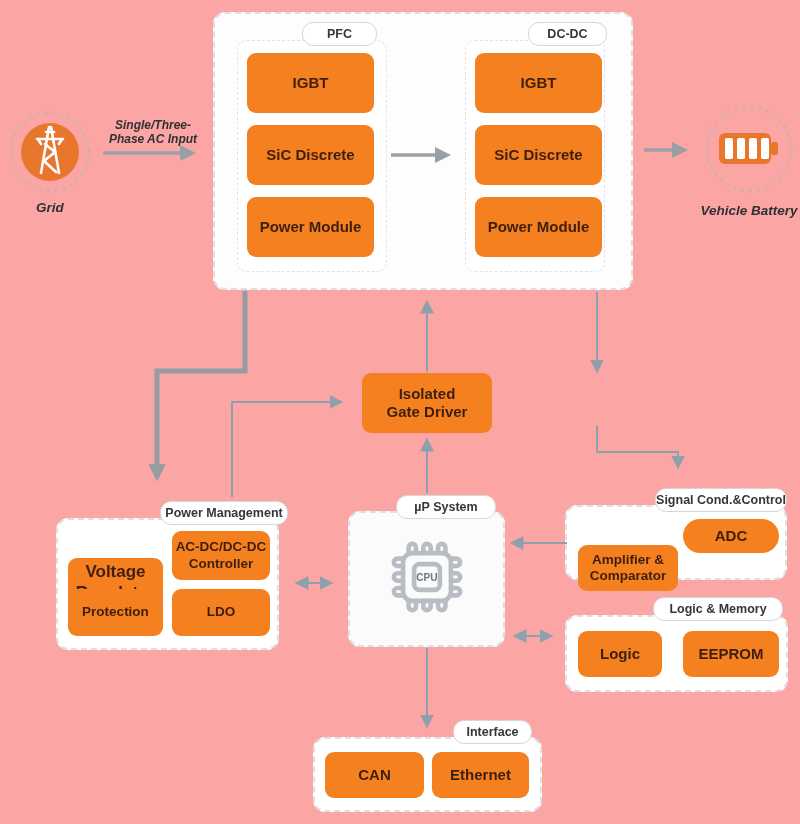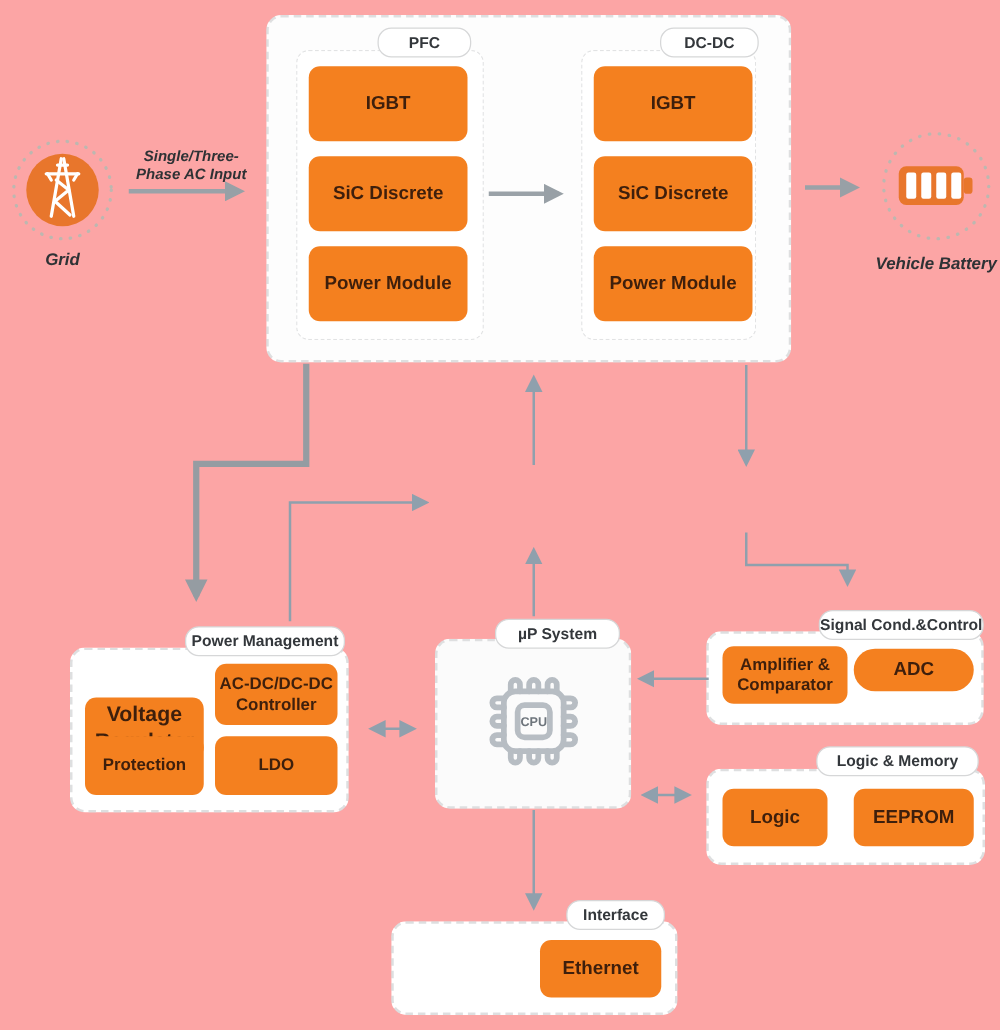--- a/index.html
+++ b/index.html
@@ -102,24 +102,30 @@
       <rect x="22" y="35" width="8" height="21" rx="1.8" fill="#FFFFFF"></rect>
       <rect x="34" y="35" width="8" height="21" rx="1.8" fill="#FFFFFF"></rect>
       <rect x="46" y="35" width="8" height="21" rx="1.8" fill="#FFFFFF"></rect>
       <rect x="58" y="35" width="8" height="21" rx="1.8" fill="#FFFFFF"></rect>
     </g>
   </svg>
   <div class="abs caption" style="left:693px;top:203px;width:112px;font-size:13.5px;">
     <span>Vehicle Battery</span>
   </div>
 
+  <div class="abs obox" style="left:362px;top:373px;width:130px;height:60px;font-size:15px;">
+    <div>
+      <span style="display:block;">Isolated</span>
+      <span style="display:block;">Gate Driver</span>
+    </div>
+  </div>
 
 
   <div class="abs dashed" style="left:56px;top:518px;width:223px;height:132px;background:#FFFFFF;"></div>
-  <div class="abs pill" style="left:148px;top:501px;width:128px;height:24px;font-size:12.5px;">
+  <div class="abs pill" style="left:160px;top:501px;width:128px;height:24px;font-size:12.5px;">
     <span>Power Management</span>
   </div>
   <div class="abs obox" style="left:68px;top:558px;width:95px;height:49px;font-size:17px;">
     <span>Voltage Regulator</span>
   </div>
   <div class="abs obox" style="left:172px;top:531px;width:98px;height:49px;font-size:13.5px;">
     <span>AC-DC/DC-DC Controller</span>
   </div>
   <div class="abs obox" style="left:68px;top:589px;width:95px;height:47px;font-size:13.5px;">
     <span>Protection</span>
@@ -149,41 +155,44 @@
       <path d="M76,46 h6 a4,4 0 0 1 0,8 h-6"></path>
       <path d="M76,62 h6 a4,4 0 0 1 0,8 h-6"></path>
     </g>
     <text x="50" y="54" text-anchor="middle" font-size="11" font-weight="600" fill="#6E757C">CPU</text>
   </svg>
 
   <div class="abs dashed" style="left:565px;top:505px;width:222px;height:75px;background:#FFFFFF;"></div>
   <div class="abs pill" style="left:655px;top:488px;width:132px;height:24px;font-size:12.5px;">
     <span>Signal Cond.&amp;Control</span>
   </div>
-  <div class="abs obox" style="left:578px;top:517px;width:100px;height:46px;font-size:13.5px;">
+  <div class="abs obox" style="left:578px;top:545px;width:100px;height:46px;font-size:13.5px;">
     <span>Amplifier &amp; Comparator</span>
   </div>
   <div class="abs obox" style="left:683px;top:519px;width:96px;height:34px;font-size:15px;border-radius:21px;">
     <span>ADC</span>
   </div>
 
   <div class="abs dashed" style="left:565px;top:615px;width:223px;height:77px;background:#FFFFFF;"></div>
   <div class="abs pill" style="left:653px;top:597px;width:130px;height:24px;font-size:12.5px;">
     <span>Logic &amp; Memory</span>
   </div>
   <div class="abs obox" style="left:578px;top:631px;width:84px;height:46px;font-size:15px;">
     <span>Logic</span>
   </div>
   <div class="abs obox" style="left:683px;top:631px;width:96px;height:46px;font-size:15px;">
     <span>EEPROM</span>
   </div>
 
   <div class="abs dashed" style="left:313px;top:737px;width:229px;height:75px;background:#FFFFFF;"></div>
   <div class="abs pill" style="left:453px;top:720px;width:79px;height:24px;font-size:12.5px;">
     <span>Interface</span>
+  </div>
+  <div class="abs obox" style="left:325px;top:752px;width:99px;height:46px;font-size:15px;">
+    <span>CAN</span>
   </div>
   <div class="abs obox" style="left:432px;top:752px;width:97px;height:46px;font-size:15px;">
     <span>Ethernet</span>
   </div>
 
   <svg id="connectors" width="800" height="824" viewBox="0 0 800 824">
     <defs>
       <marker id="ah-thin" viewBox="0 0 10 10" refX="7.5" refY="5" markerWidth="7" markerHeight="7" orient="auto-start-reverse">
           <path d="M0,0 L10,5 L0,10 z" fill="#8FA0AD"></path>
         </marker>

